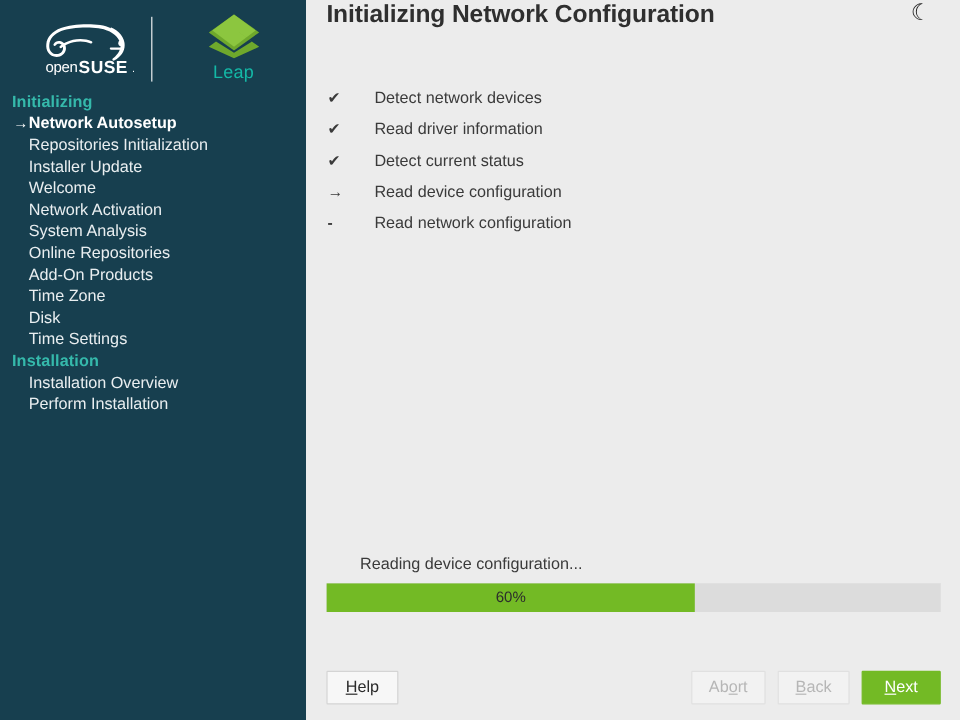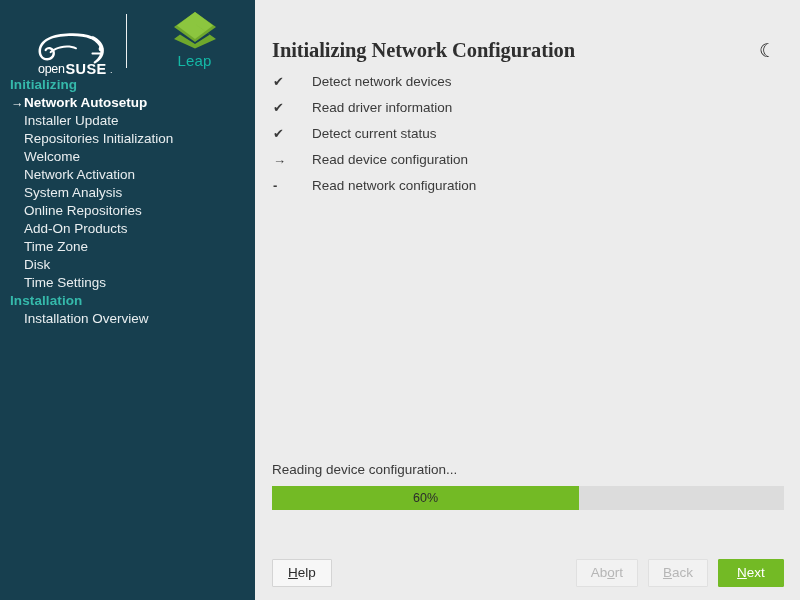--- a/index.html
+++ b/index.html
@@ -35,21 +35,21 @@
     display: flex;
     align-items: center;
     position: relative;
   }
   #suse-logo-wrap {
     width: 126px;
     height: 76px;
     display: flex;
     flex-direction: column;
     align-items: center;
-    justify-content: flex-end;
+    justify-content: center;
     margin-left: 16px;
   }
   #suse-mark {
     display: block;
   }
   #brand-divider {
     position: absolute;
     left: 126px;
     top: 14px;
     width: 1px;
@@ -114,24 +114,23 @@
   #main {
     flex: 1 1 auto;
     height: 600px;
     background: #ececec;
     position: relative;
     box-sizing: border-box;
   }
   #header {
     height: 62px;
     display: flex;
-    align-items: flex-end;
+    align-items: flex-start;
     padding: 0 22px 0 17px;
     box-sizing: border-box;
-    font-family: Liberation Serif, serif;
   }
   #page-title {
     font-size: 20.5px;
     font-weight: bold;
     color: #2f2f2f;
     letter-spacing: -.1px;
     flex: 1 1 auto;
   }
   #theme-toggle {
     font-size: 19px;
@@ -174,20 +173,21 @@
   #progress-area {
     position: absolute;
     left: 17px;
     right: 16px;
     top: 462px;
   }
   #progress-label {
     font-size: 13.5px;
     color: #3a3a3a;
     margin-bottom: 9px;
+    margin-left: 28px;
   }
   #progress-track {
     position: relative;
     height: 24px;
     background: #dcdcdc;
     overflow: hidden;
   }
   #progress-fill {
     position: absolute;
     left: 0;
@@ -284,32 +284,33 @@
           <polygon points="26,14 47,29 26,38.5 5,29 11,24.6 26,34 41,24.6" fill="#6fa82c"></polygon>
         </svg>
         <div id="leap-label">Leap</div>
       </div>
 
     </div>
 
     <ul id="nav">
         <li class="nav-section">Initializing</li>
         <li class="nav-item current"><span class="marker">→</span><span>Network Autosetup</span></li>
+        <li class="nav-item"><span>Repositories Initialization</span></li>
         <li class="nav-item"><span>Installer Update</span></li>
-        <li class="nav-item"><span>Repositories Initialization</span></li>
         <li class="nav-item"><span>Welcome</span></li>
         <li class="nav-item"><span>Network Activation</span></li>
         <li class="nav-item"><span>System Analysis</span></li>
         <li class="nav-item"><span>Online Repositories</span></li>
         <li class="nav-item"><span>Add-On Products</span></li>
         <li class="nav-item"><span>Time Zone</span></li>
         <li class="nav-item"><span>Disk</span></li>
         <li class="nav-item"><span>Time Settings</span></li>
         <li class="nav-section">Installation</li>
         <li class="nav-item"><span>Installation Overview</span></li>
+        <li class="nav-item"><span>Perform Installation</span></li>
       </ul>
 
   </aside>
 
   <section id="main">
 
     <div id="header">
       <div id="page-title">Initializing Network Configuration</div>
       <div id="theme-toggle">☾</div>
     </div>

